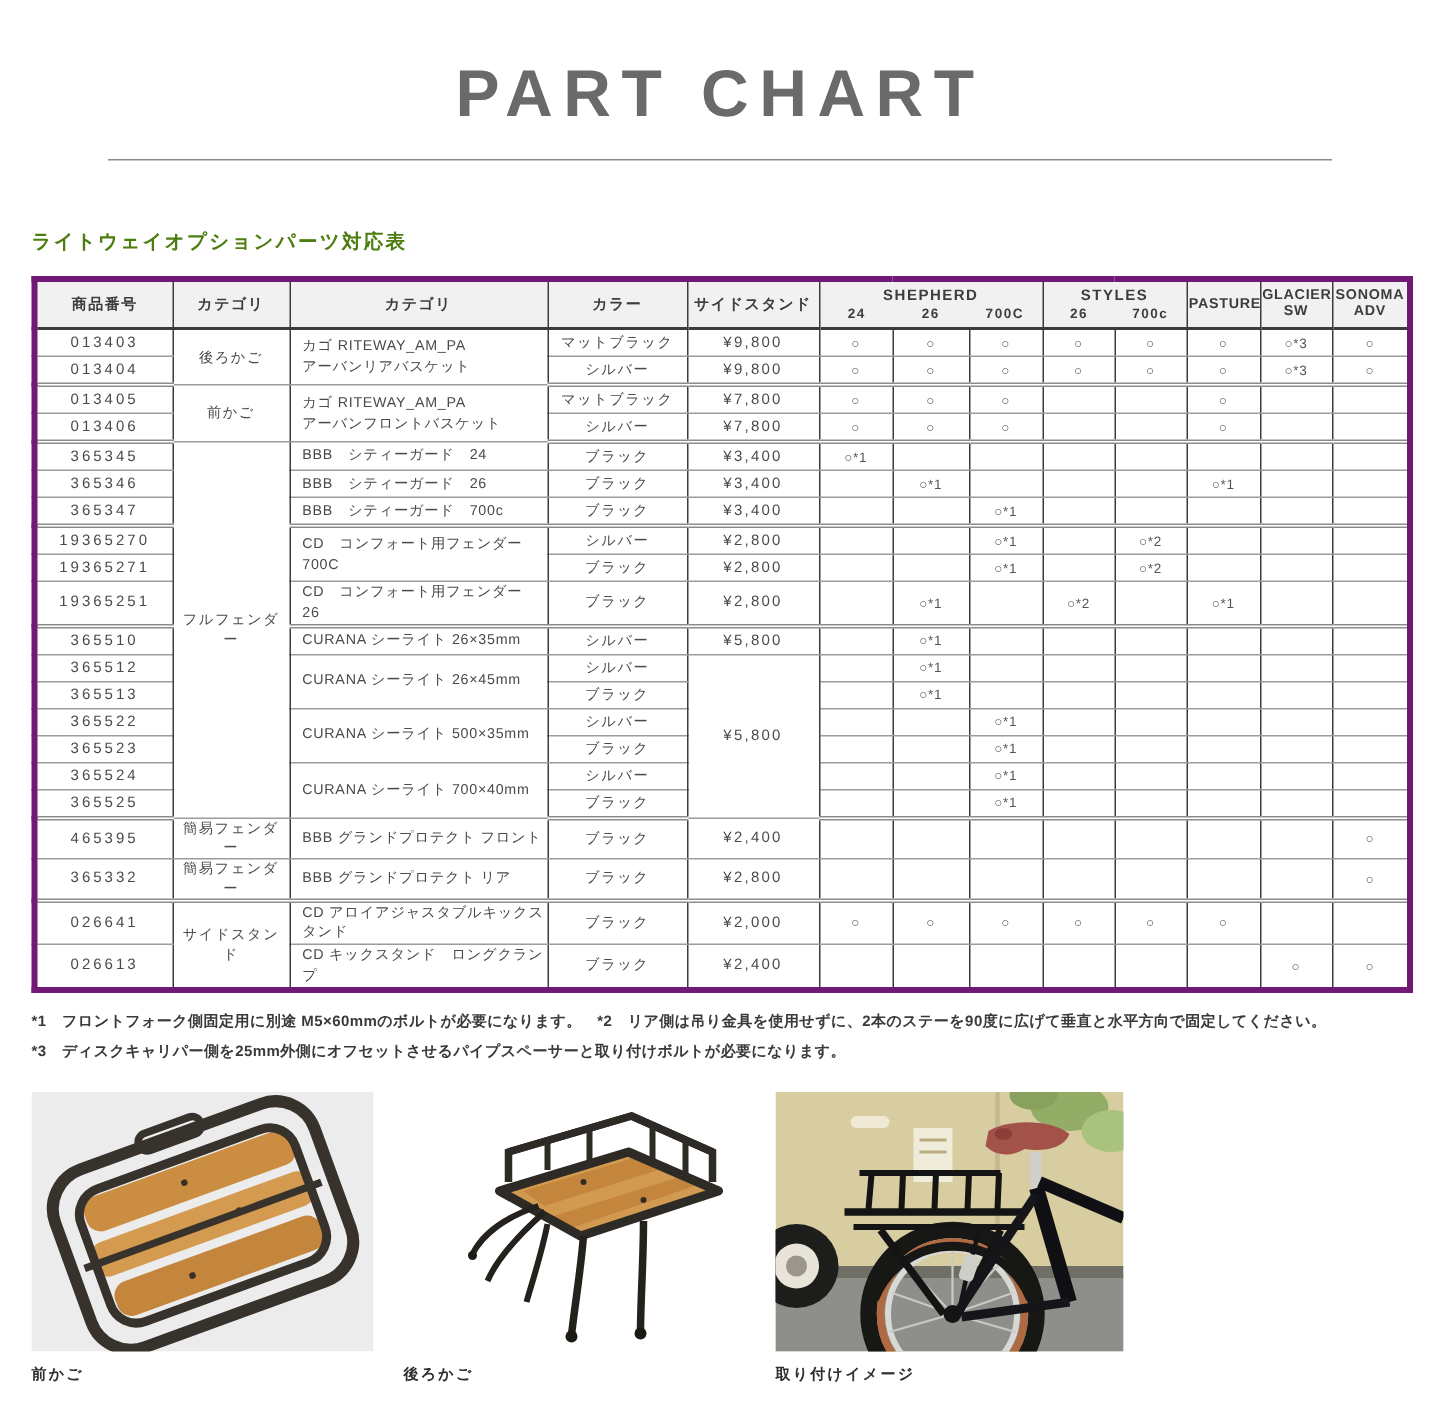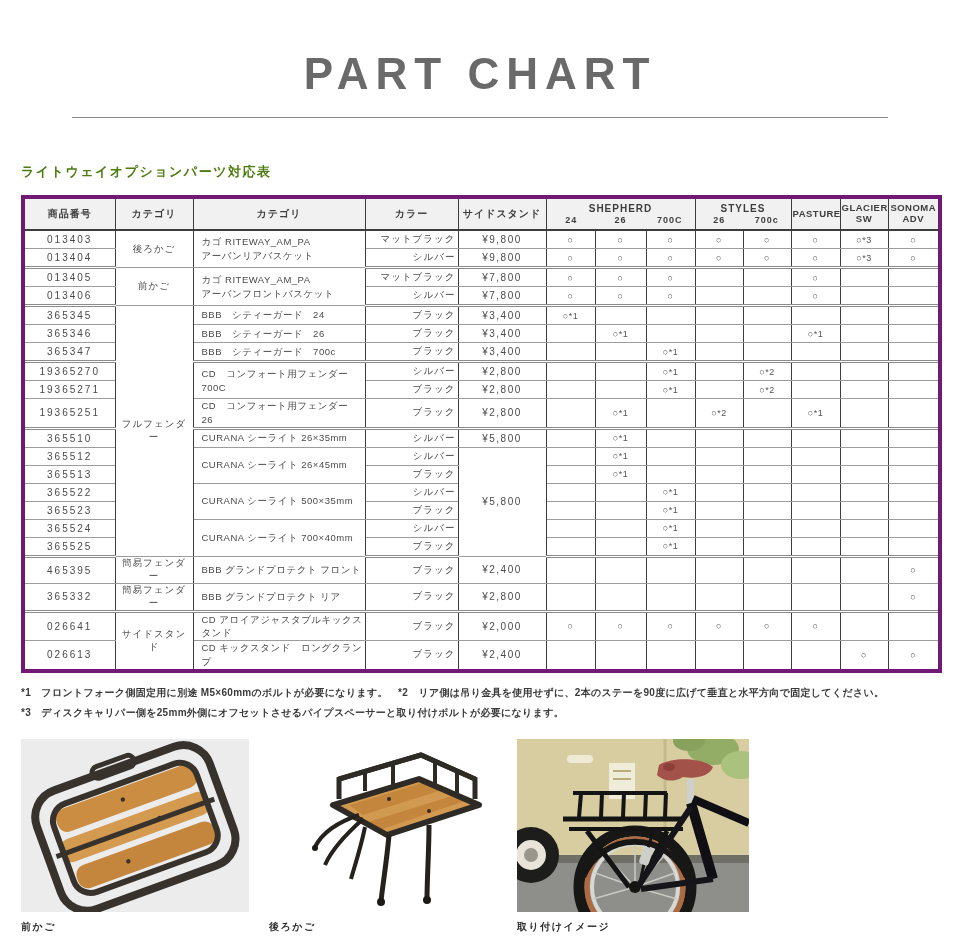--- a/index.html
+++ b/index.html
@@ -2,21 +2,21 @@
 <html><head>
 <meta charset="utf-8">
 <style>
   html,body { margin:0; padding:0; }
   body {
     width:960px; height:950px; background:#ffffff;
     font-family:"Liberation Sans","DejaVu Sans",sans-serif;
     color:#4a4a4a; overflow:hidden;
   }
   .page-title {
-    text-align:center; padding-top:49px;
+    text-align:center; padding-top:38px;
     font-size:44px; font-weight:bold; letter-spacing:7px; color:#6a6a6a;
   }
   .title-rule {
     width:816px; margin:18px auto 0;
     border:none; border-top:1px solid #8a8a8a; height:0;
   }
   .subtitle {
     margin:45px 0 0 21px;
     font-size:13px; font-weight:bold; color:#4d7c0f; letter-spacing:1.5px;
   }
@@ -33,21 +33,21 @@
   }
   td {
     border-left:1px solid #3c3c3c; border-right:1px solid #3c3c3c;
     border-top:1px solid #9c9c9c; border-bottom:1px solid #9c9c9c;
     height:17px; padding:0 2px; background:#fff;
   }
   tr.group-end > td { border-bottom:3px double #8c8c8c; }
   .c-no    { text-align:center; letter-spacing:2px; font-size:10px; }
   .c-cat   { text-align:center; letter-spacing:1px; }
   .c-prod  { text-align:left; padding-left:8px; white-space:pre-line; line-height:1.45; letter-spacing:0.5px; }
-  .c-color { text-align:right; letter-spacing:1px; }
+  .c-color { text-align:center; letter-spacing:1px; }
   .c-price { text-align:center; letter-spacing:1.5px; font-size:10px; }
   .c-mark  { text-align:center; color:#555; font-size:9px; letter-spacing:0.5px; }
   th.grp { padding:2px 0 2px; vertical-align:middle; }
   .grp-name { text-align:center; font-size:10px; letter-spacing:1px; }
   .grp-sizes { display:grid; font-size:9px; font-weight:bold; margin-top:1px; }
   .grp-sizes.three { grid-template-columns:1fr 1fr 1fr; }
   .grp-sizes.two   { grid-template-columns:1fr 1fr; }
   .grp-sizes span { text-align:center; letter-spacing:1px; }
   th.single { font-size:9.5px; white-space:pre-line; line-height:1.15; letter-spacing:0.5px; }
   .footnotes {

